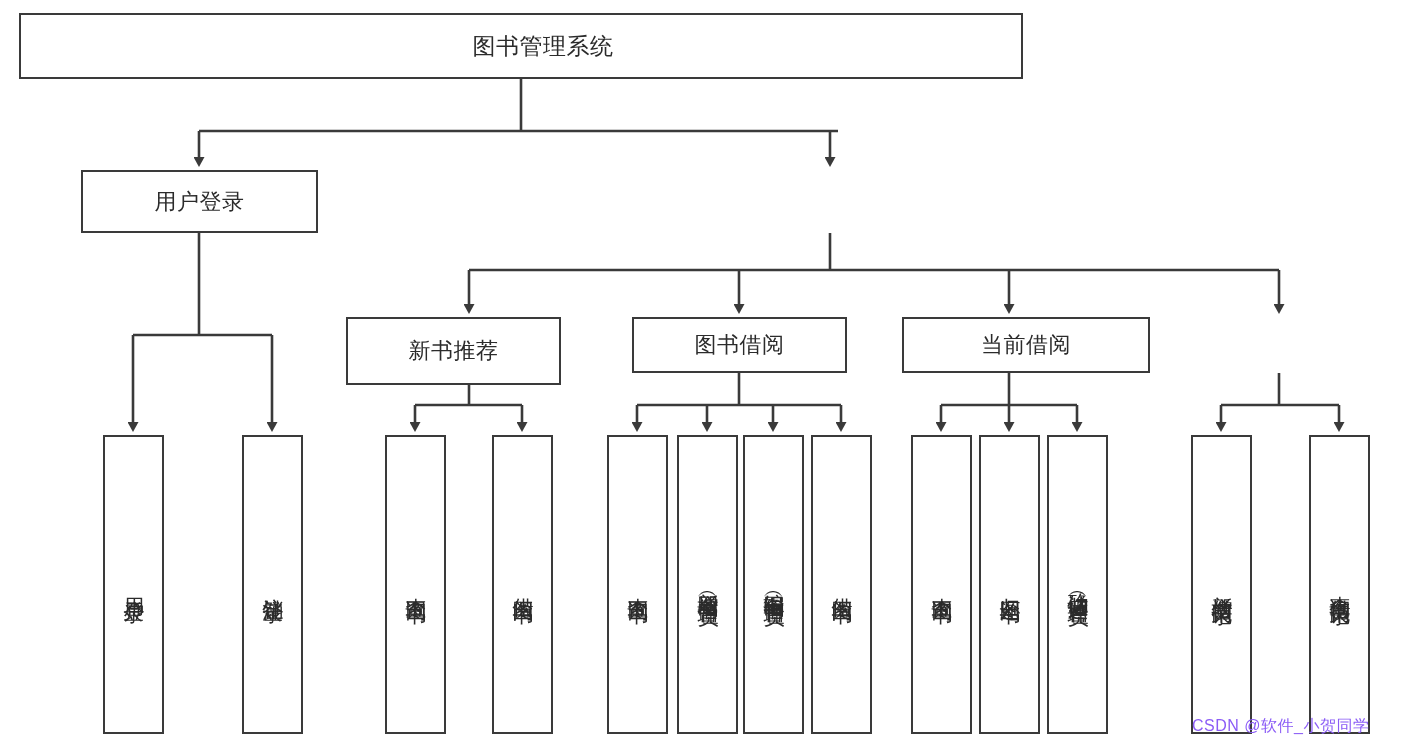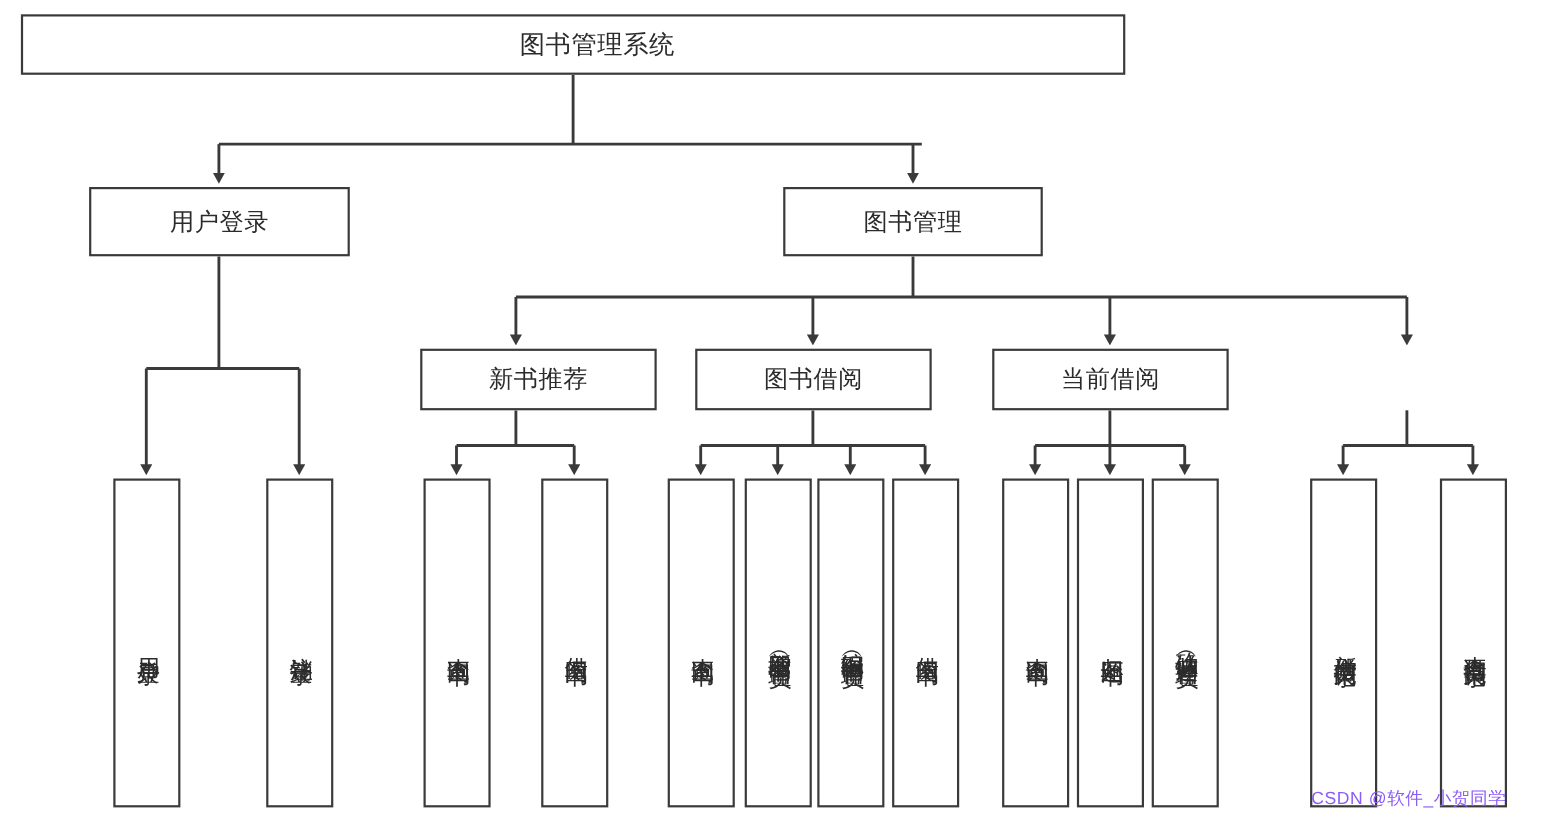--- a/index.html
+++ b/index.html
@@ -114,41 +114,38 @@
       <path d="M1009,405 L1009,423" marker-end="url(#arrow)"></path>
       <path d="M1077,405 L1077,423" marker-end="url(#arrow)"></path>
 
       <path d="M1279,373 L1279,405"></path>
       <path d="M1221,405 L1339,405"></path>
       <path d="M1221,405 L1221,423" marker-end="url(#arrow)"></path>
       <path d="M1339,405 L1339,423" marker-end="url(#arrow)"></path>
     </g>
   </svg>
 
-  <div class="node root" style="left:19px; top:13px; width:1004px; height:55px;padding-left:44px;">
+  <div class="node root" style="left:19px; top:13px; width:1004px; height:66px;padding-left:44px;">
     <span class="label">图书管理系统</span>
   </div>
 
   <div class="node level2" style="left:81px; top:170px; width:237px; height:63px;">
     <span class="label">用户登录</span>
   </div>
 
-  <div class="node level2" style="left:712px; top:170px; width:236px; height:63px;">
-    <span class="label">图书管理</span>
-  </div>
-
-  <div class="node level2" style="left:382px; top:317px; width:215px; height:56px;justify-content:center;">
+
+  <div class="node level2" style="left:346px; top:317px; width:215px; height:68px;justify-content:center;">
     <span class="label">新书推荐</span>
   </div>
 
   <div class="node level2" style="left:632px; top:317px; width:215px; height:56px;">
     <span class="label">图书借阅</span>
   </div>
 
-  <div class="node level2" style="left:902px; top:317px; width:215px; height:56px;">
+  <div class="node level2" style="left:902px; top:317px; width:248px; height:56px;">
     <span class="label">当前借阅</span>
   </div>
 
 
   <div class="node leaf" style="left:103px; top:435px; width:61px; height:299px;">
     <span class="label">用户登录</span>
   </div>
 
   <div class="node leaf" style="left:242px; top:435px; width:61px; height:299px;">
     <span class="label">注销登录</span>

